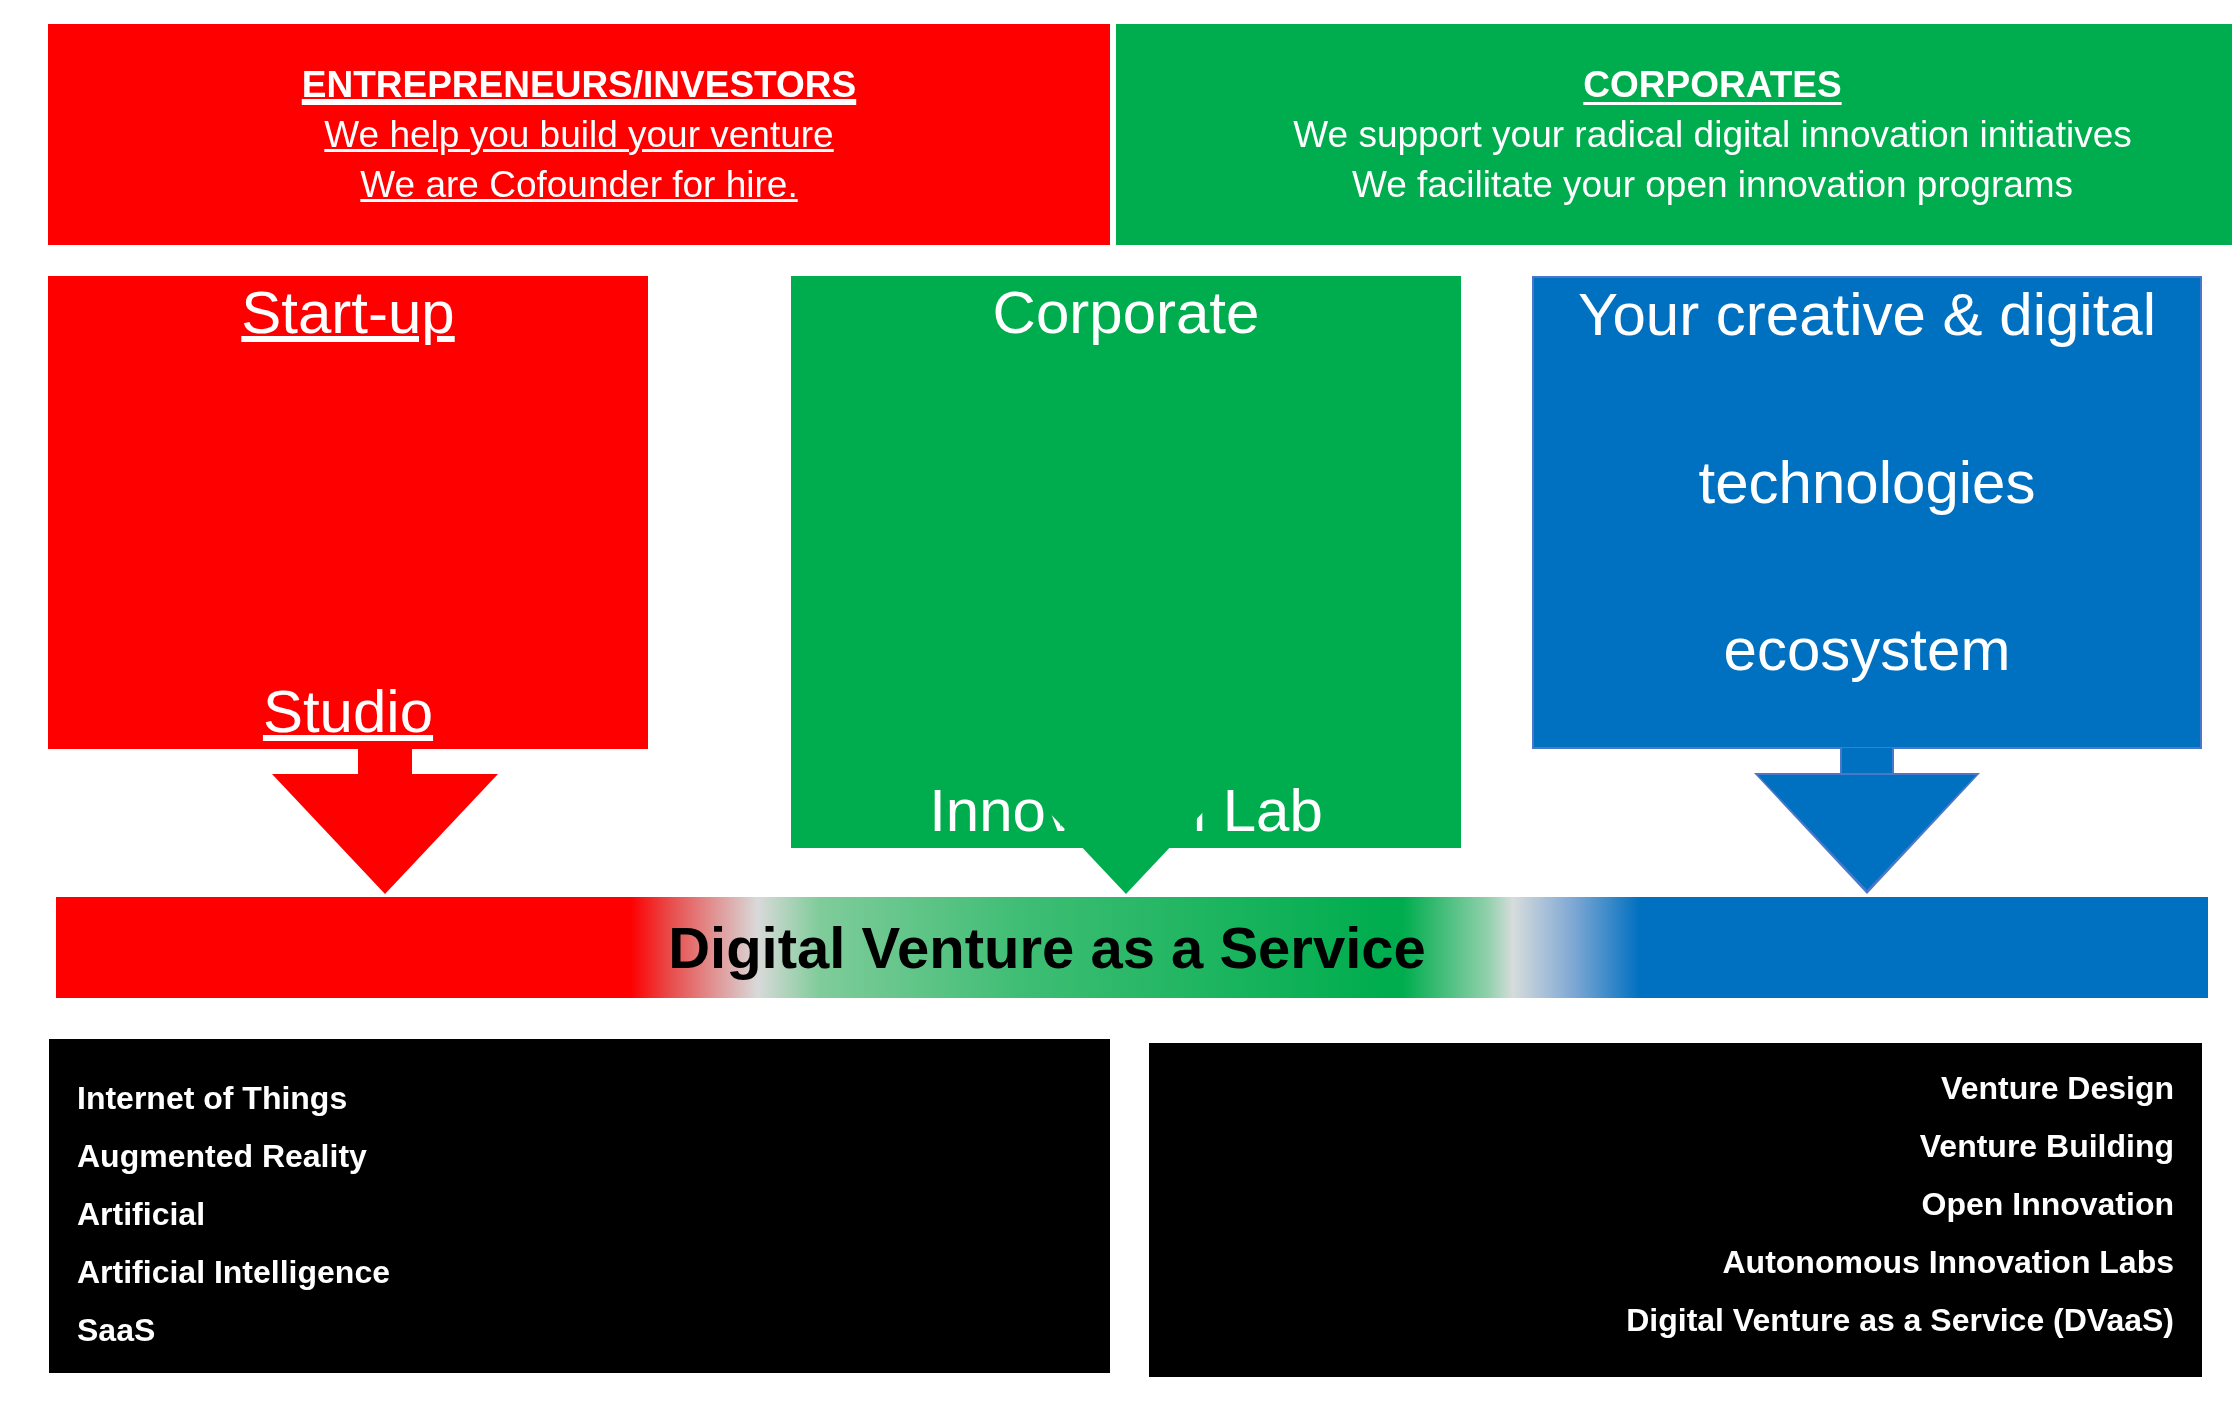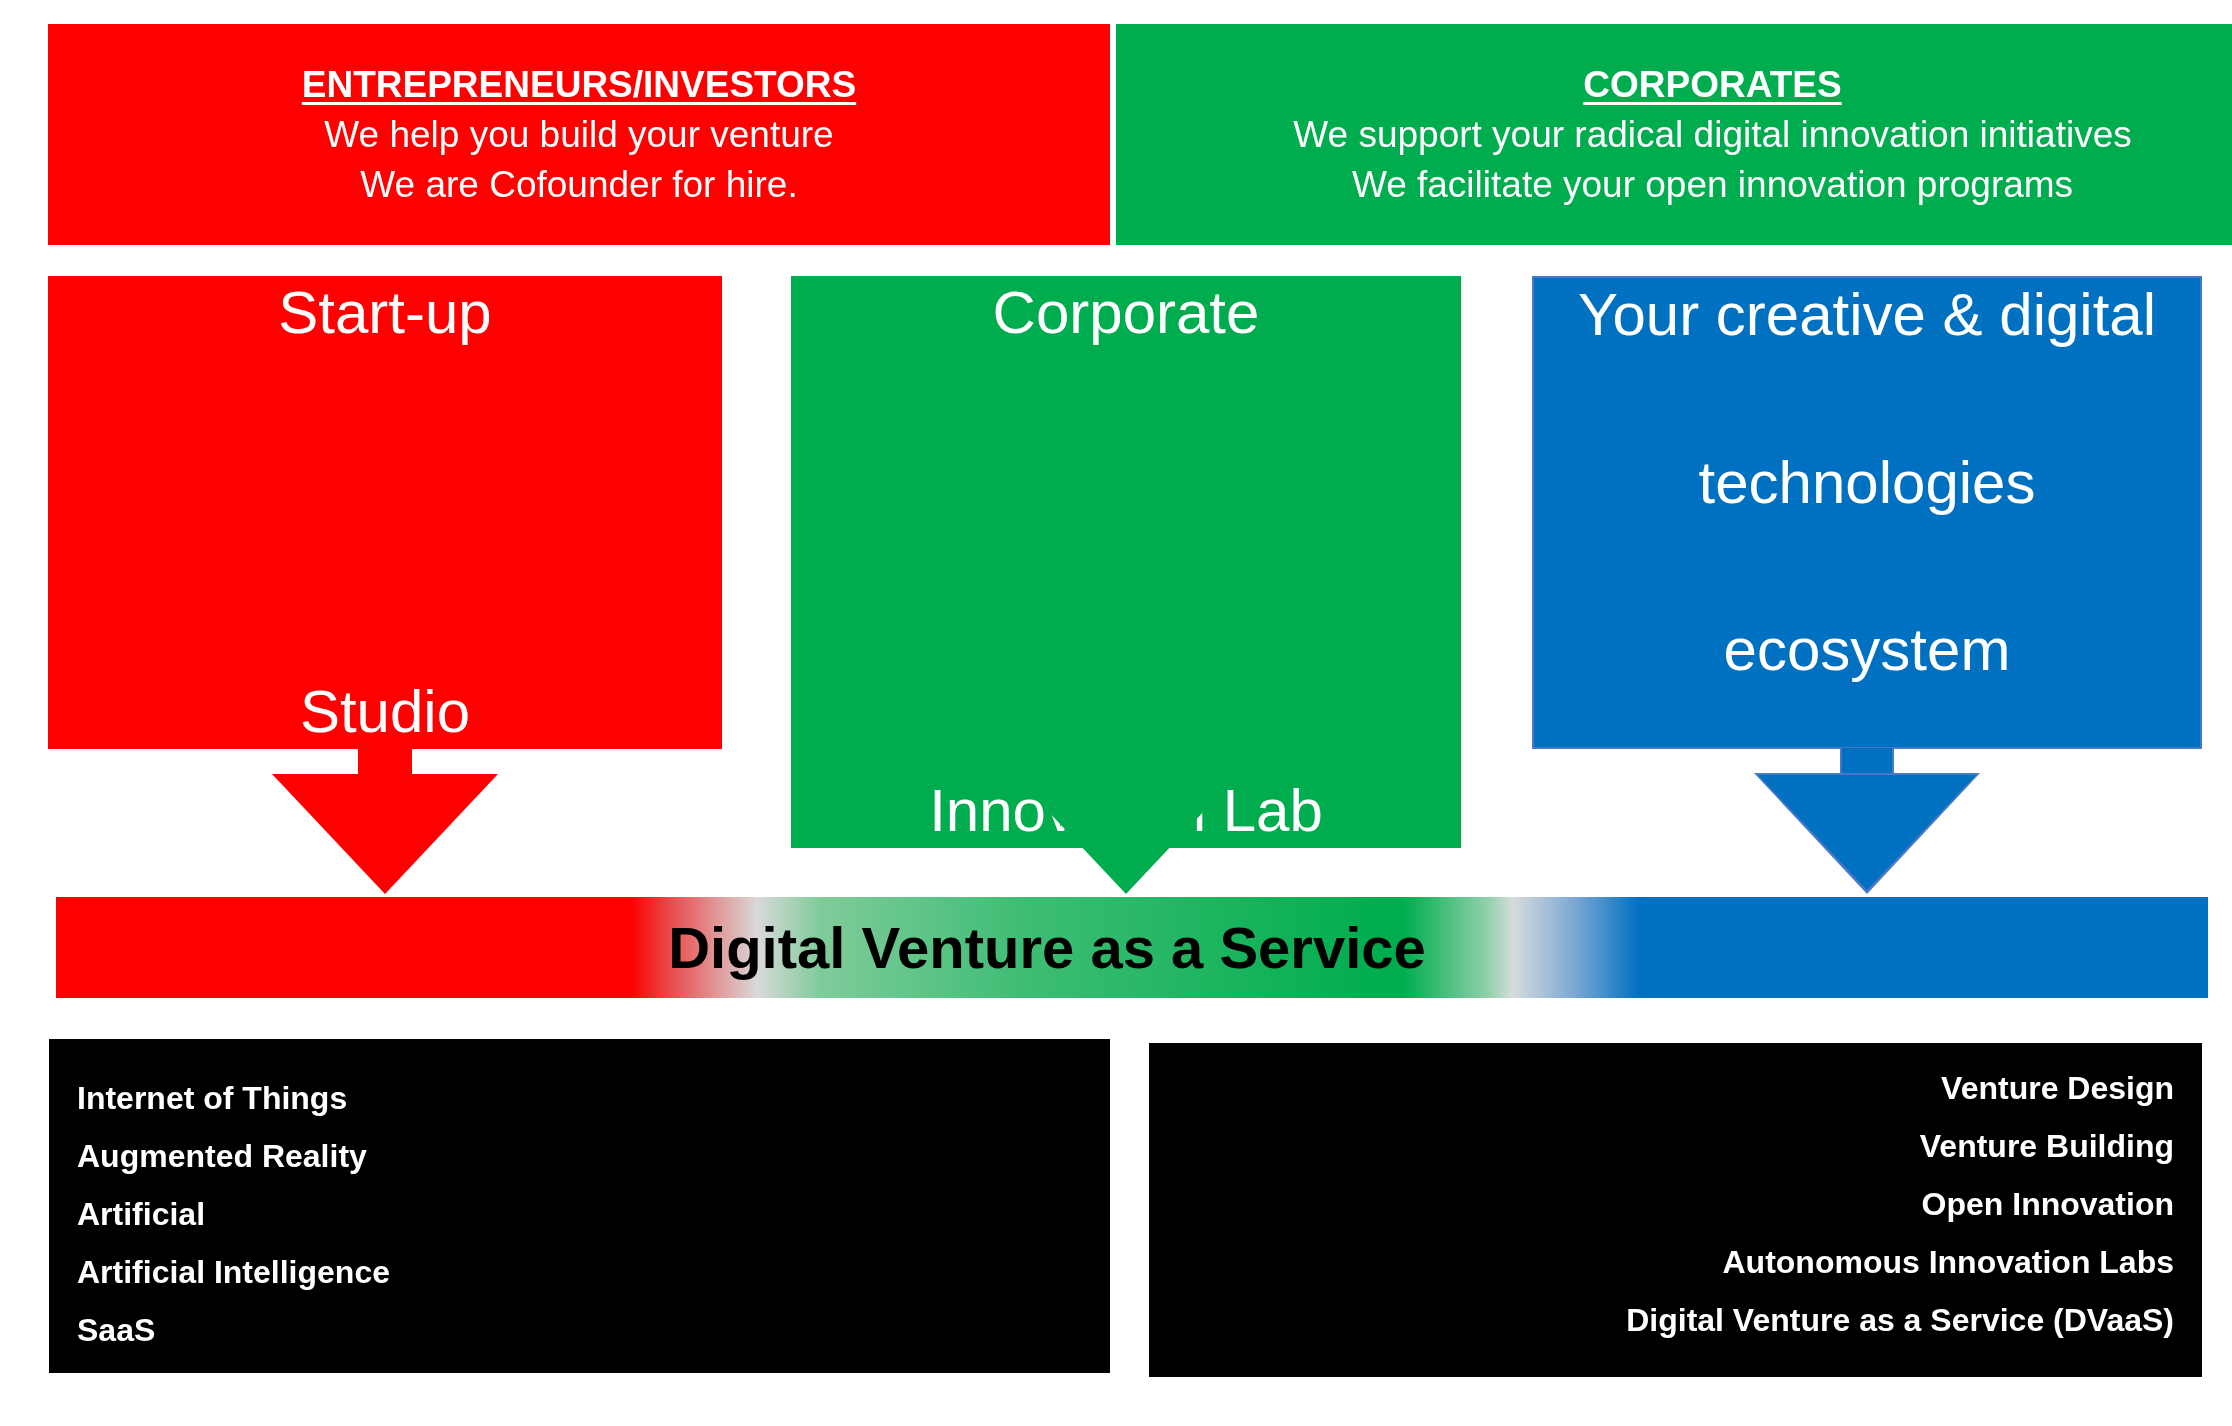--- a/index.html
+++ b/index.html
@@ -1,19 +1,19 @@
 <!DOCTYPE html>
 <html><head>
 <meta charset="utf-8">
 <style>
   html, body { margin: 0; padding: 0; background: #ffffff; }
   body { width: 2232px; height: 1426px; position: relative; overflow: hidden;
          font-family: "Liberation Sans", sans-serif; }
   .abs { position: absolute; box-sizing: border-box; }
-  .red { background: #fe0000; }
+  .red { background: #fe0000; text-decoration: underline; }
   .green { background: #00ad4e; }
   .blue { background: #0070c0; border: 2px solid #4a78c8; }
   .black { background: #000000; }
 
   .top-box { top: 24px; height: 221px; color: #fff; text-align: center;
              display: flex; flex-direction: column; justify-content: center; }
   .top-box .heading { font-weight: bold; font-size: 37px; text-decoration: underline;
                       text-decoration-thickness: 3px; text-underline-offset: 5px; line-height: 50px; }
   .top-box .line { font-size: 37px; line-height: 50px; }
 
@@ -44,21 +44,21 @@
   <div class="line">We help you build your venture</div>
   <div class="line">We are Cofounder for hire.</div>
 </div>
 
 <div class="abs top-box green" style="left:1088px; width:1193px;margin-left:28px;">
   <div class="heading">CORPORATES</div>
   <div class="line">We support your radical digital innovation initiatives</div>
   <div class="line">We facilitate your open innovation programs</div>
 </div>
 
-<div class="abs mid-box red" style="left:48px; width:674px; height:473px;">
+<div class="abs mid-box red" style="left:48px; width:600px; height:473px;">
   <div class="line">Start-up</div>
   <div class="line">Studio</div>
 </div>
 
 <div class="abs mid-box green" style="left:791px; width:670px; height:572px;">
   <div class="line">Corporate</div>
   <div class="line">Innovation Lab</div>
 </div>
 
 <div class="abs mid-box blue" style="left:1532px; width:670px; height:473px; padding-bottom:60px;">

